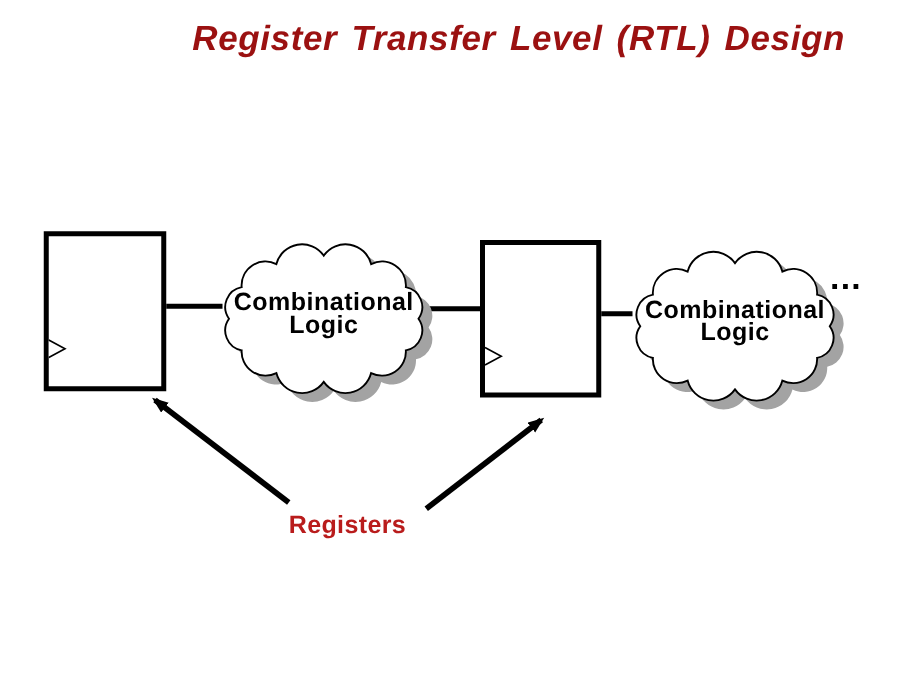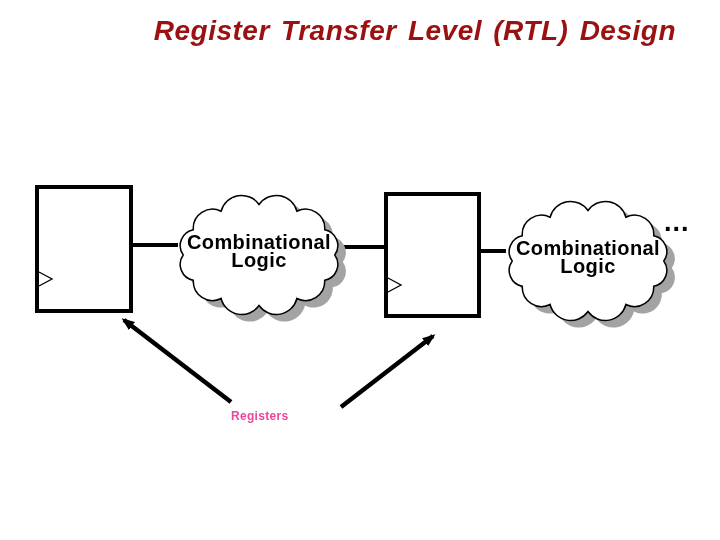--- a/index.html
+++ b/index.html
@@ -94,23 +94,23 @@
     z-index: 3;
     pointer-events: none;
   }
   svg.arrows line { stroke: #000; stroke-width: 4.5px; }
 
   
   .registers-label {
     position: absolute;
     left: 231px; top: 409px;
     font-weight: bold;
-    font-size: 12px;
+    font-size: 20px;
     letter-spacing: 0.3px;
-    color: #ec4899;
+    color: #b91c1c;
     z-index: 4;
   }
 </style>
 </head>
 <body>
 
 <div class="slide">
 
   <div class="title">
     <span>Register Transfer Level (RTL) Design</span>

